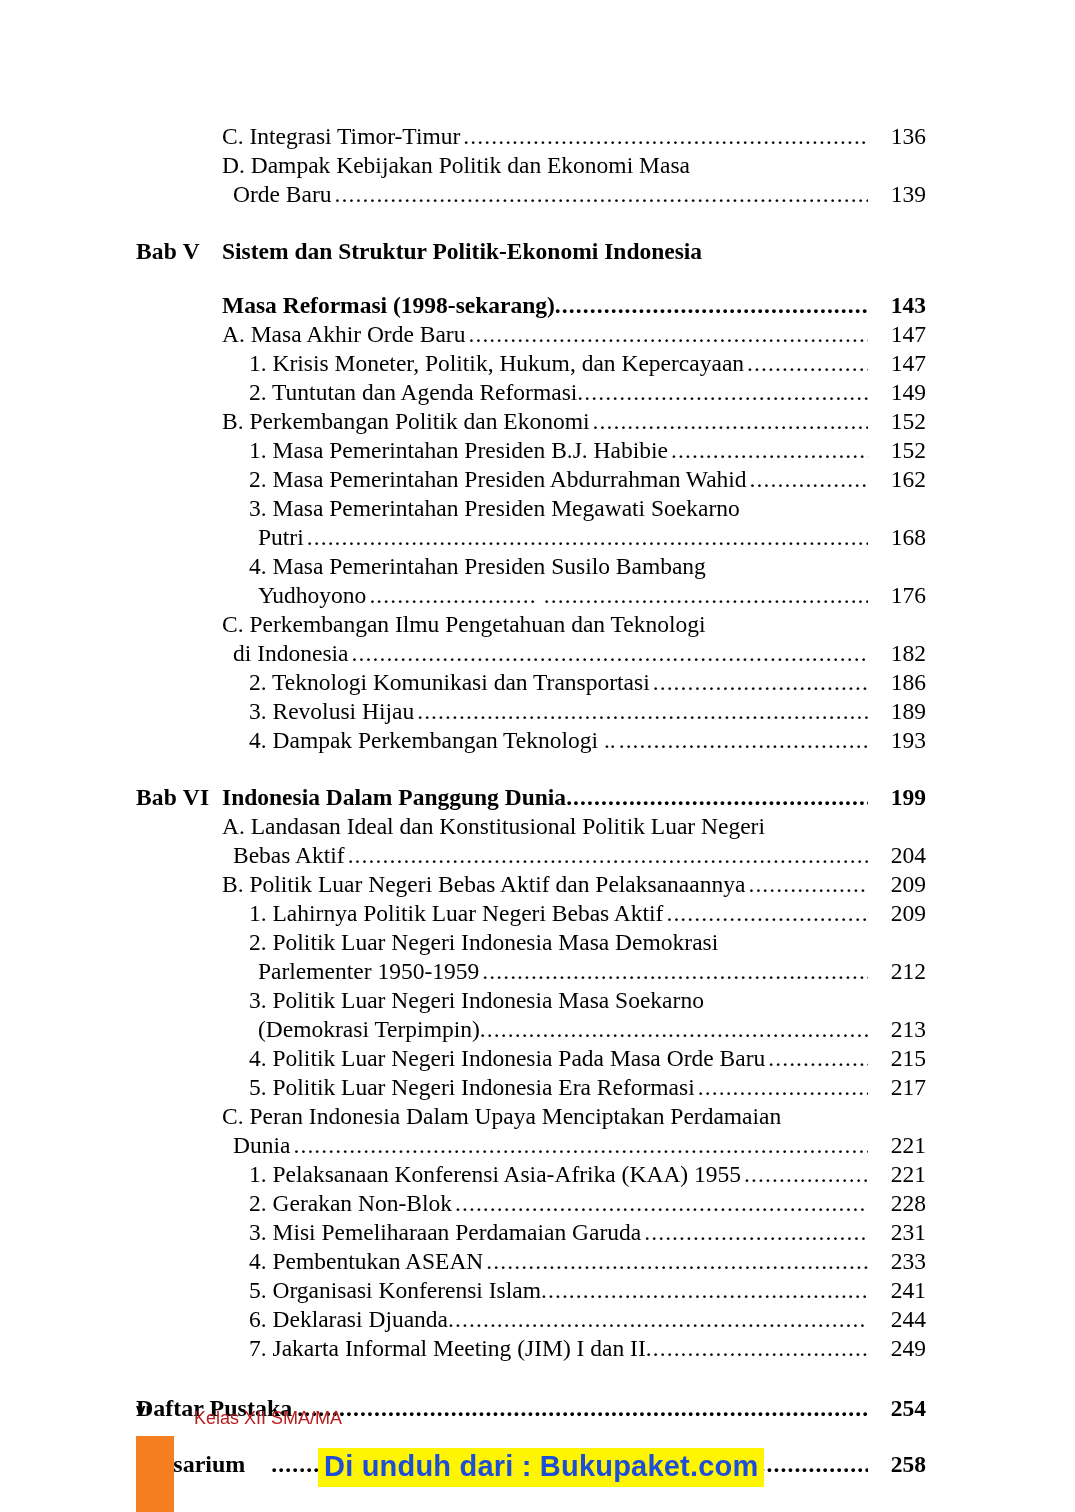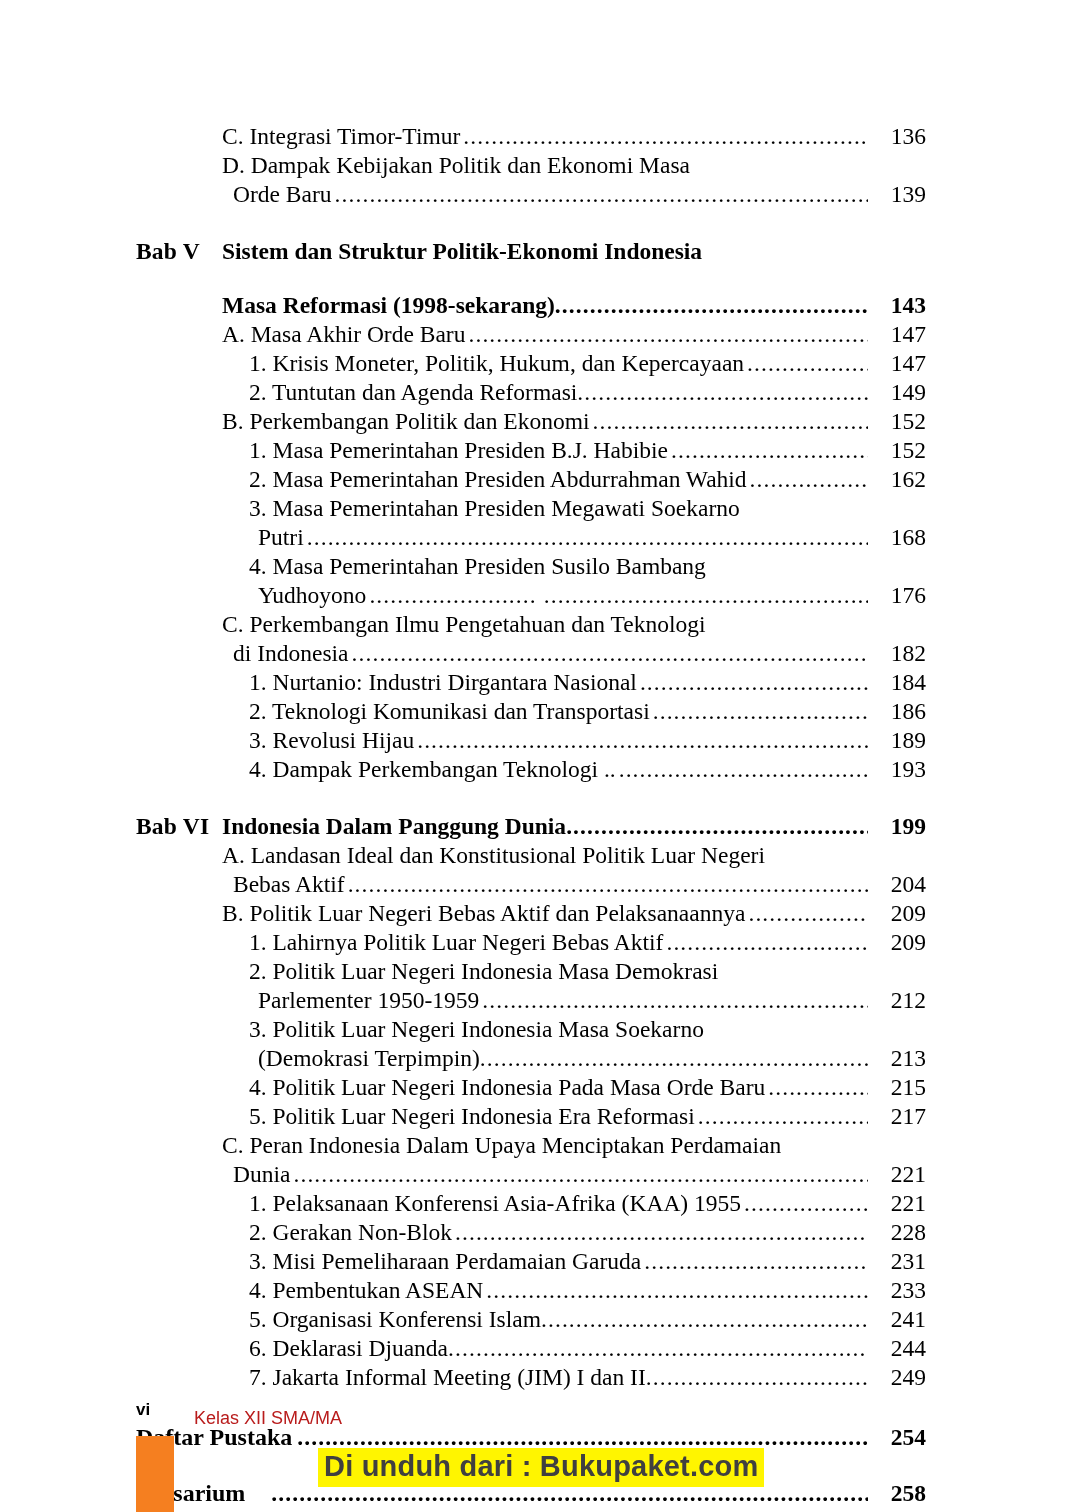--- a/index.html
+++ b/index.html
@@ -246,26 +246,20 @@
         <span class="ind-a"></span>
         <span class="label">C. Perkembangan Ilmu Pengetahuan dan Teknologi</span>
         <span class="leader none"></span>
         <span class="pageno"></span>
       </div>
       <div class="row">
         <span class="ind-ca"></span>
         <span class="label">di Indonesia</span>
         <span class="leader"></span>
         <span class="pageno">182</span>
-      </div>
-      <div class="row">
-        <span class="ind-n"></span>
-        <span class="label">1. Nurtanio: Industri Dirgantara Nasional</span>
-        <span class="leader"></span>
-        <span class="pageno">184</span>
       </div>
       <div class="row">
         <span class="ind-n"></span>
         <span class="label">2. Teknologi Komunikasi dan Transportasi</span>
         <span class="leader"></span>
         <span class="pageno">186</span>
       </div>
       <div class="row">
         <span class="ind-n"></span>
         <span class="label">3. Revolusi Hijau</span>
@@ -426,15 +420,15 @@
         </div>
       </div>
     </div>
 
   <div class="footer">
     <div class="orange-bar" style="background: rgb(245, 127, 32);"></div>
     <div class="folio">vi</div>
     <div class="runhead">Kelas XII SMA/MA</div>
   </div>
 
-  <div class="watermark" style="background: rgb(255, 245, 0); color: #404040;">Di unduh dari : Bukupaket.com</div>
+  <div class="watermark" style="background: rgb(255, 245, 0); color: #1d4ed8;">Di unduh dari : Bukupaket.com</div>
 
 </div>
 
 </body></html>

